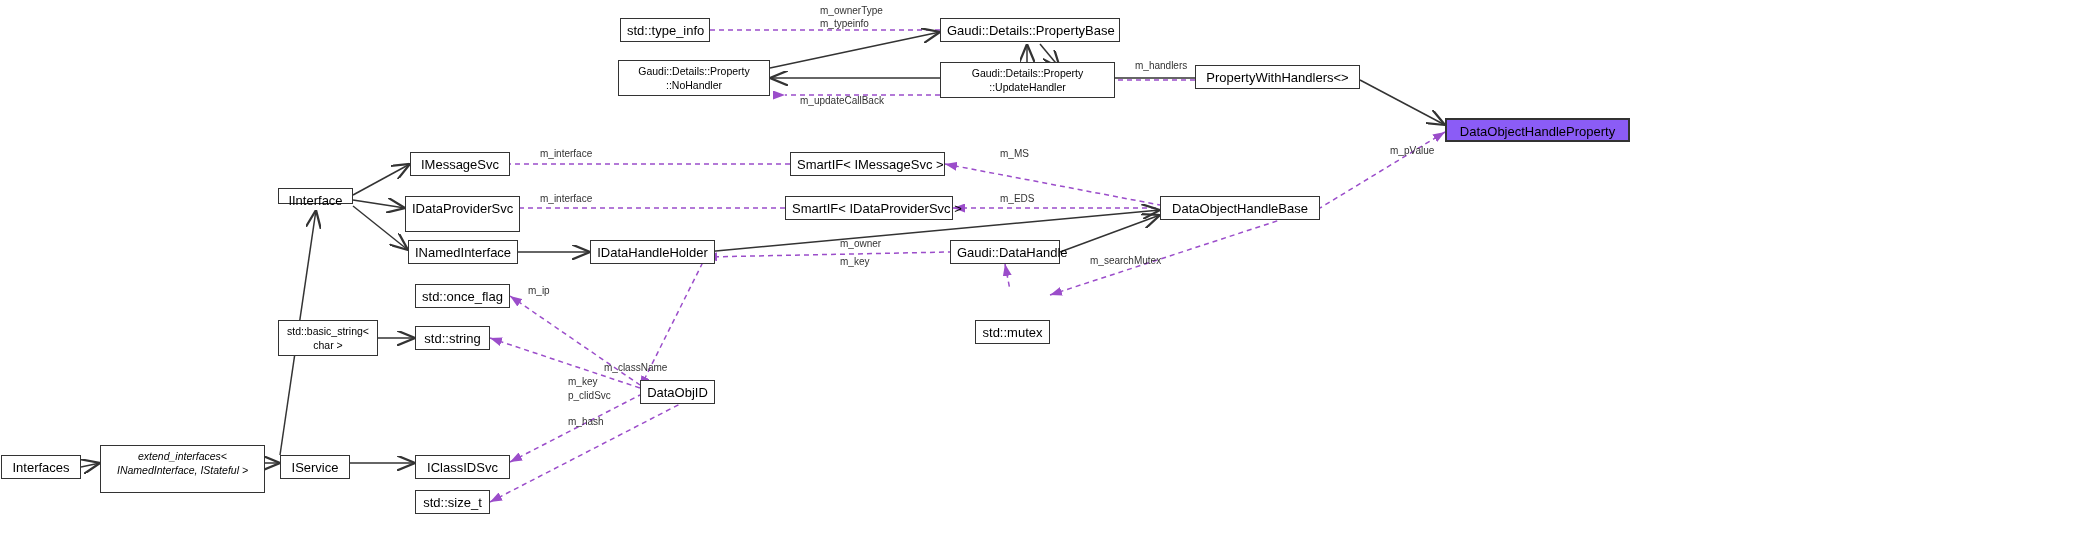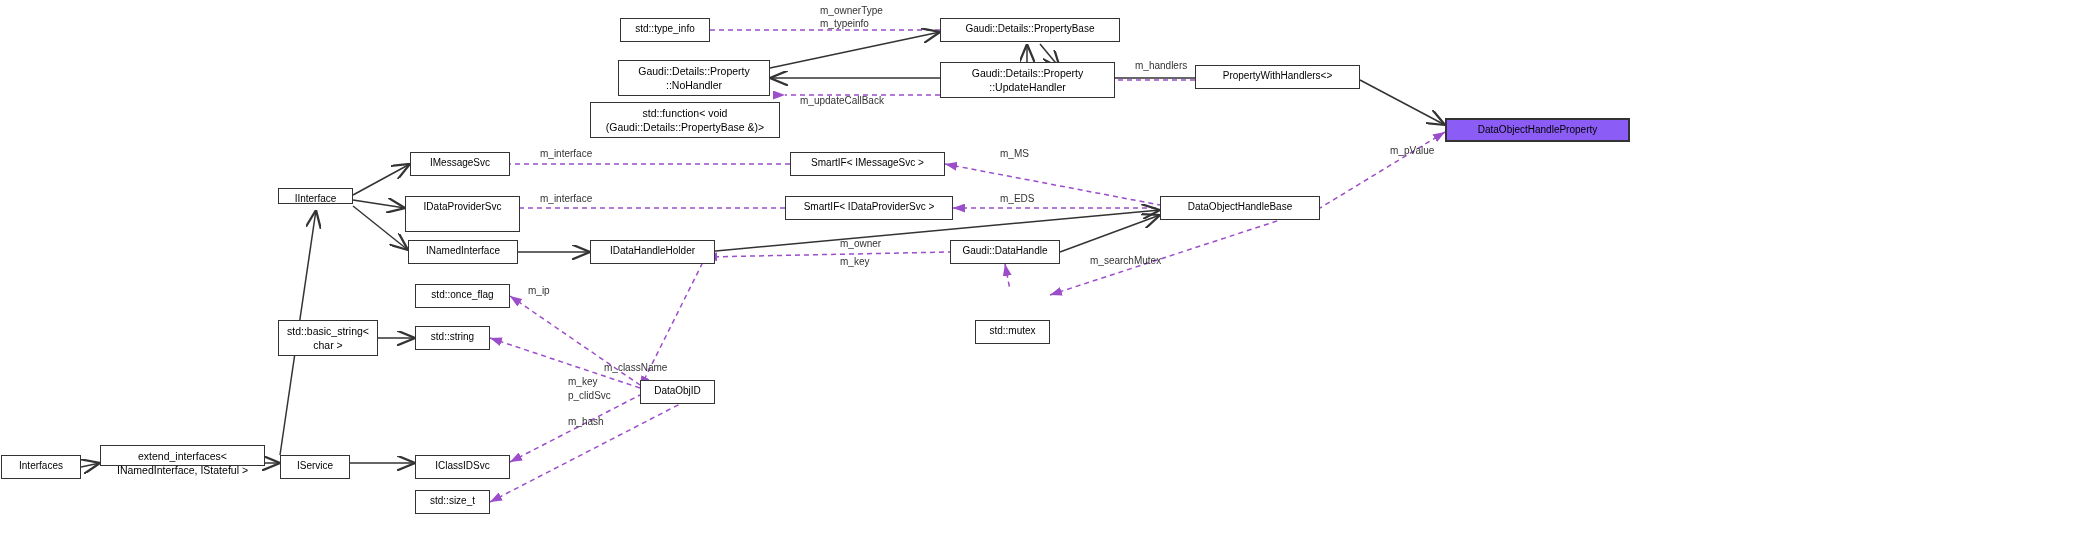--- a/index.html
+++ b/index.html
@@ -16,21 +16,21 @@
       position: relative;
       width: 2091px;
       height: 539px;
       background: #fff;
     }
     .node {
       position: absolute;
       border: 1px solid #333;
       background: #fff;
       padding: 3px 6px;
-      font-size: 10px;
+      font-size: 13px;
       text-align: center;
       white-space: nowrap;
       line-height: 1.4;
     }
     .node-dark {
       border: 2px solid #333;
       background: #8b5cf6;
     }
     svg.arrows {
       position: absolute;
@@ -130,21 +130,21 @@
 
     <line x1="1360" y1="80" x2="1445" y2="125" stroke="#333" stroke-width="1.5" marker-end="url(#arrowhead-open-solid)"></line>
 
     <line x1="1445" y1="132" x2="1320" y2="208" stroke="#9b4dca" stroke-width="1.5" stroke-dasharray="5,4" marker-start="url(#arrowhead-purple)"></line>
 
     <line x1="1040" y1="44" x2="1060" y2="68" stroke="#333" stroke-width="1.5" marker-end="url(#arrowhead-open-solid)"></line>
   </svg>
 
   <div class="node" style="left:1px; top:455px; width:80px; height:24px;">Interfaces</div>
 
-  <div class="node" style="left:100px; top:445px; width:165px; height:21px; font-size:10.5px; line-height:1.35;">
+  <div class="node" style="left:100px; top:445px; width:165px; height:48px; font-size:10.5px; line-height:1.35;font-style:italic;">
     extend_interfaces&lt;<br>INamedInterface, IStateful &gt;
   </div>
 
   <div class="node" style="left:280px; top:455px; width:70px; height:24px;">IService</div>
 
   <div class="node" style="left:415px; top:455px; width:95px; height:24px;">IClassIDSvc</div>
 
   <div class="node" style="left:278px; top:188px; width:75px; height:16px;">IInterface</div>
 
   <div class="node" style="left:410px; top:152px; width:100px; height:24px;">IMessageSvc</div>
@@ -182,23 +182,20 @@
   <div class="node" style="left:940px; top:18px; width:180px; height:24px;">Gaudi::Details::PropertyBase</div>
 
   <div class="node" style="left:618px; top:60px; width:152px; height:36px; font-size:10.5px; line-height:1.35;">
     Gaudi::Details::Property<br>::NoHandler
   </div>
 
   <div class="node" style="left:940px; top:62px; width:175px; height:36px; font-size:10.5px; line-height:1.35;">
     Gaudi::Details::Property<br>::UpdateHandler
   </div>
 
-  <div class="node" style="left:590px; top:102px; width:190px; height:36px; font-size:10.5px; line-height:1.35;">
-    std::function&lt; void<br>(Gaudi::Details::PropertyBase &amp;)&gt;
-  </div>
 
   <div class="node" style="left:1195px; top:65px; width:165px; height:24px;">PropertyWithHandlers&lt;&gt;</div>
 
   <div class="node node-dark" style="left:1445px; top:118px; width:185px; height:24px;">DataObjectHandleProperty</div>
 
   <div class="edge-label" style="left:820px; top:5px;">m_ownerType</div>
   <div class="edge-label" style="left:820px; top:18px;">m_typeinfo</div>
   <div class="edge-label" style="left:800px; top:95px;">m_updateCallBack</div>
   <div class="edge-label" style="left:1135px; top:60px;">m_handlers</div>
   <div class="edge-label" style="left:1390px; top:145px;">m_pValue</div>

